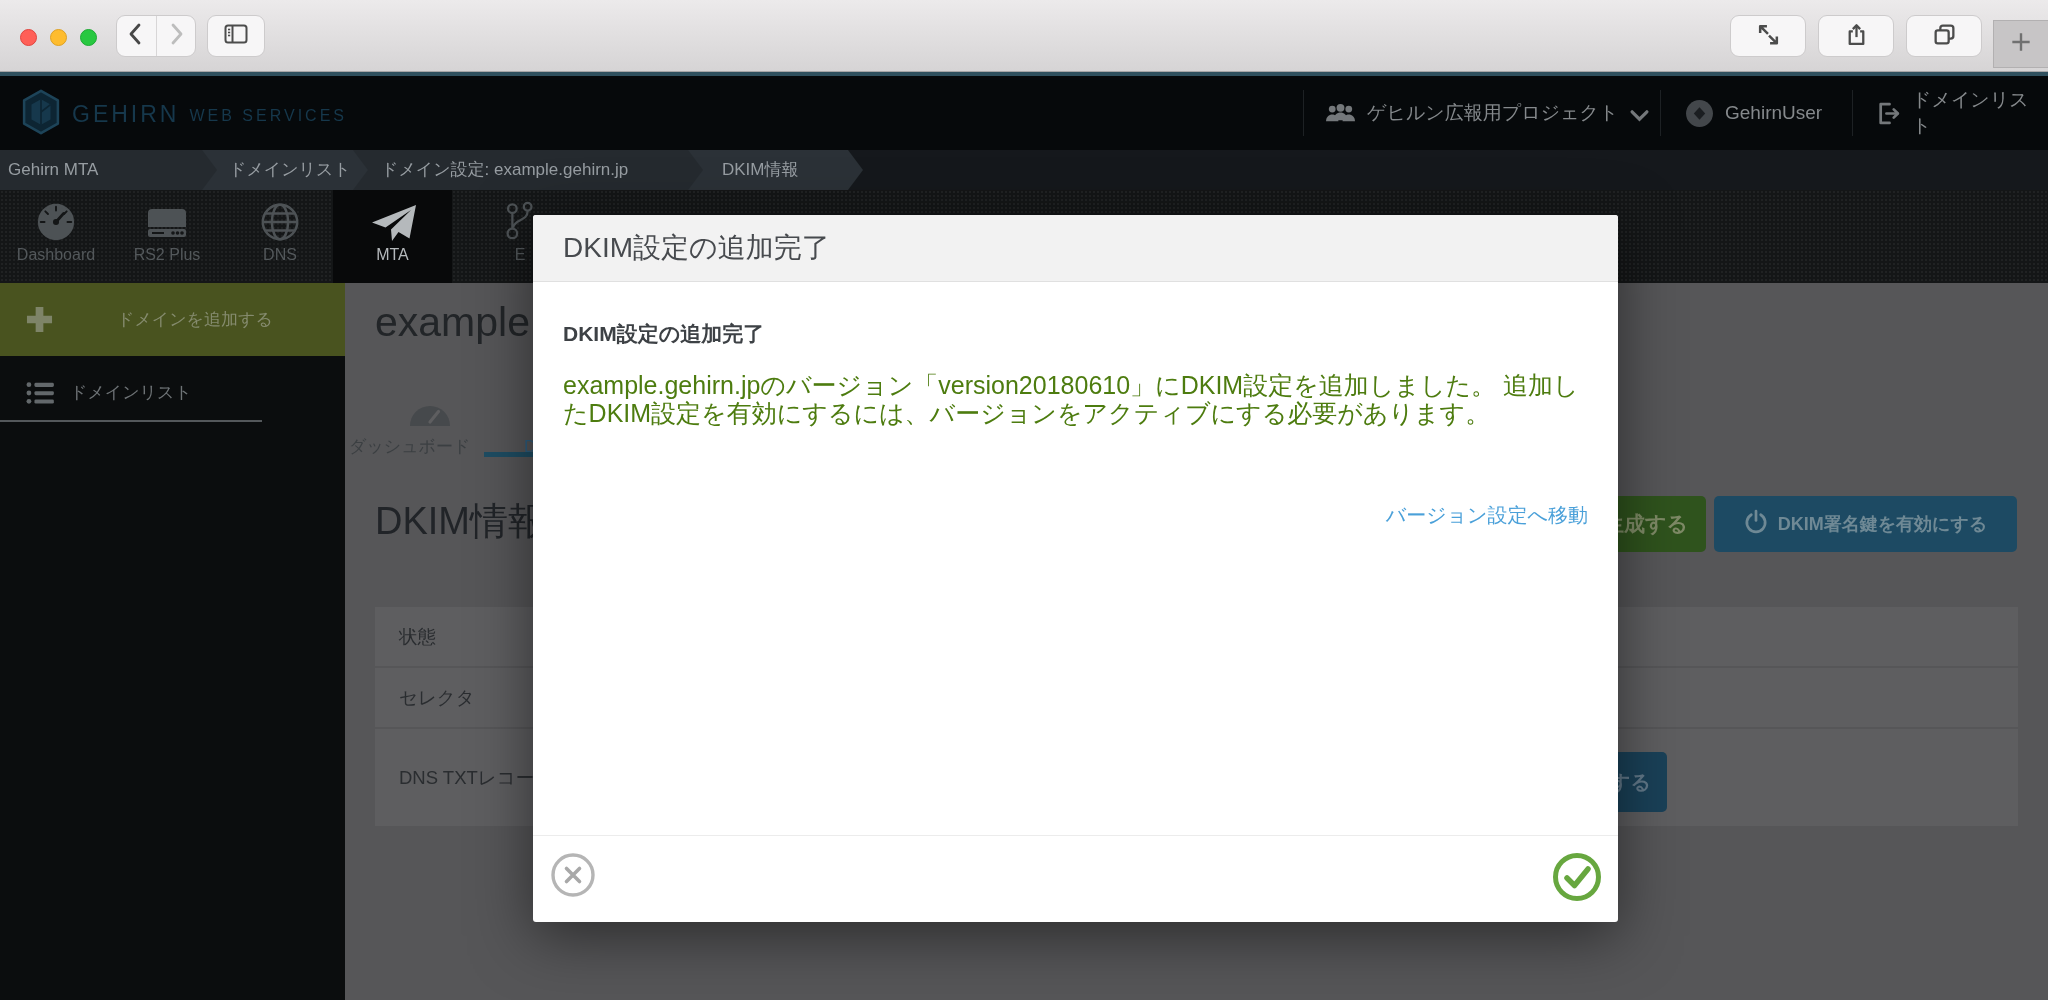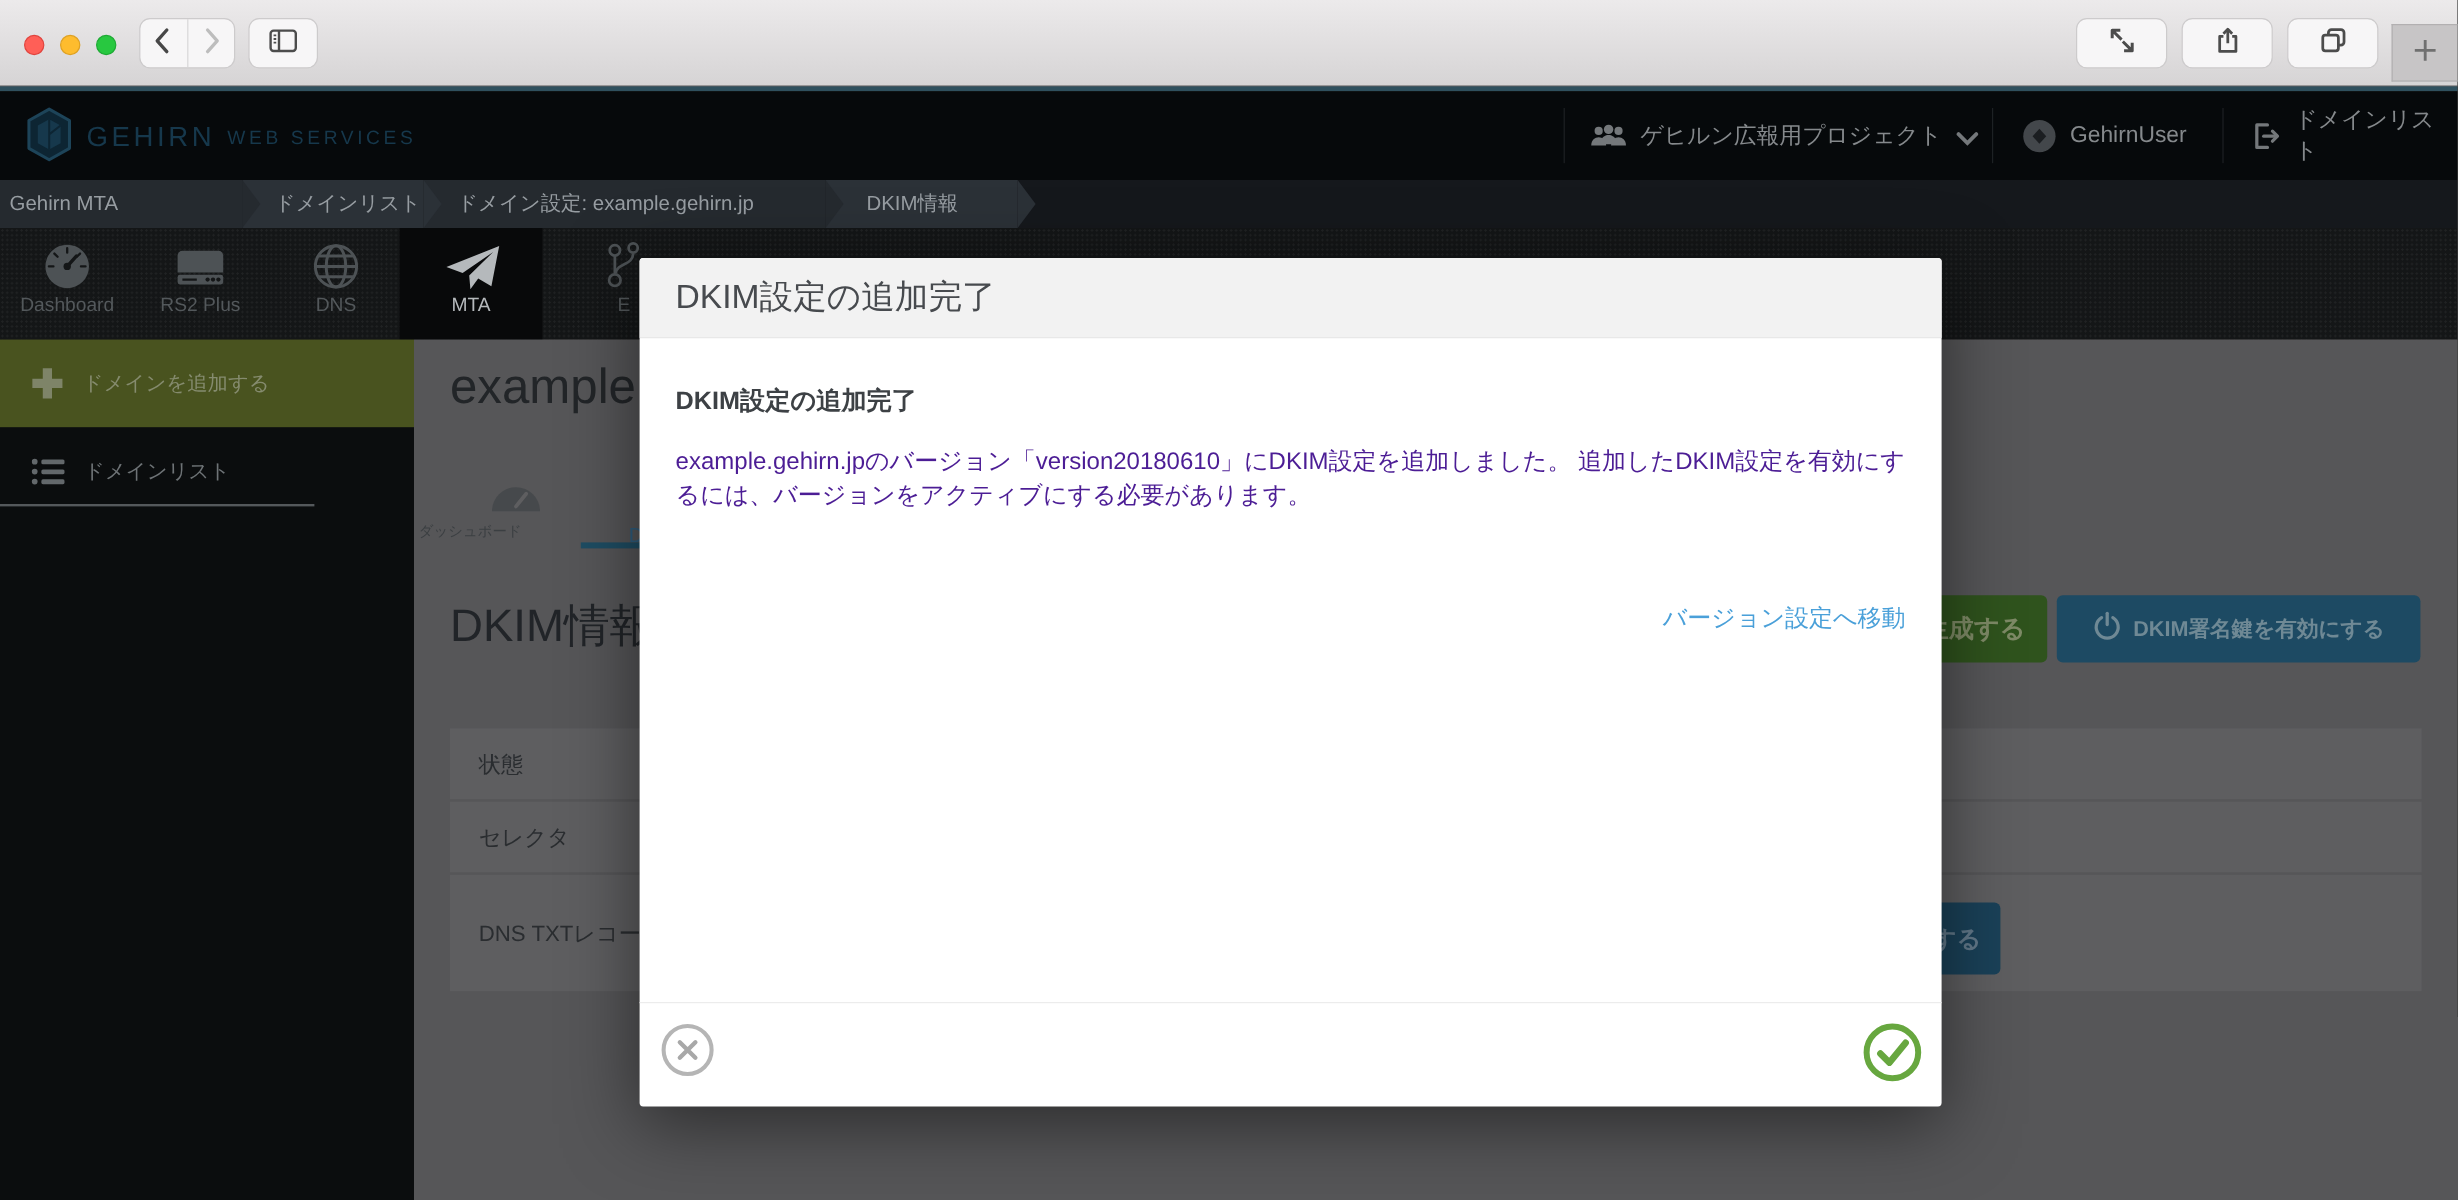--- a/index.html
+++ b/index.html
@@ -48,28 +48,28 @@
        color:#4d5255;}
   .svc .svc-label{font-size:16px;color:#53585b;margin-top:3px;}
   .svc .svc-icon{margin-top:11px;height:42px;display:flex;align-items:flex-end;}
   .svc.active{background:#08090a;color:#b5b9bc;}
   .svc.active .svc-label{color:#b5b9bc;}
 
   
   .sidebar{position:absolute;left:0;top:283px;width:345px;height:717px;background:#0b0d0e;}
   .side-item{position:relative;display:flex;align-items:center;height:73px;color:#6e7376;font-size:17px;}
   .side-item .sicon{margin:0 16px 0 26px;display:flex;}
-  .side-item.hl{background:#49531f;color:#858b6e;}
+  .side-item.hl{background:#49531f;color:#858b6e;gap:48px;}
   .side-divider{position:absolute;left:0;top:137px;width:262px;height:2px;background:#54585b;}
 
   
   .main{position:absolute;left:345px;top:283px;width:1703px;height:717px;background:#565658;overflow:hidden;}
   .page-title{position:absolute;left:30px;top:16px;font-size:41px;color:#222528;white-space:nowrap;}
   .tab-gauge{position:absolute;left:62px;top:110px;color:#46494c;}
-  .tab1-label{position:absolute;left:4px;top:152px;font-size:12px;color:#3b3f42;white-space:nowrap;}
+  .tab1-label{position:absolute;left:4px;top:152px;font-size:17px;color:#3b3f42;white-space:nowrap;}
   .tab2-label{position:absolute;left:179px;top:152px;font-size:17px;color:#2e5f80;white-space:nowrap;}
   .tab2-underline{position:absolute;left:139px;top:169px;width:220px;height:5px;background:#1e4d63;}
   .section-title{position:absolute;left:30px;top:213px;font-size:38px;color:#212428;white-space:nowrap;}
   .btn-generate{position:absolute;left:1221px;top:213px;width:140px;height:56px;background:#2f531d;
     border-radius:5px;color:#7e8a66;font-size:21px;font-weight:bold;display:flex;align-items:center;
     justify-content:flex-end;padding-right:18px;box-sizing:border-box;white-space:nowrap;overflow:hidden;}
   .btn-enable{position:absolute;left:1369px;top:213px;width:303px;height:56px;background:#1d4a63;
     border-radius:5px;color:#6f8995;font-size:18px;font-weight:bold;display:flex;align-items:center;
     justify-content:center;gap:10px;white-space:nowrap;}
   .dkim-table{position:absolute;left:30px;top:324px;width:1643px;}
@@ -81,21 +81,21 @@
     color:#62798a;font-size:20px;font-weight:bold;display:flex;align-items:center;justify-content:flex-end;
     padding-right:16px;box-sizing:border-box;overflow:hidden;}
 
   
   .modal{position:absolute;left:533px;top:215px;width:1085px;height:707px;background:#ffffff;
          border-radius:3px;box-shadow:0 14px 60px rgba(0,0,0,0.5);z-index:10;}
   .modal-header{height:66px;background:#f2f2f2;border-bottom:1px solid #e0e0e0;border-radius:3px 3px 0 0;
     display:flex;align-items:center;padding-left:30px;font-size:28px;color:#474a4e;}
   .modal-body{padding:0 30px;position:relative;}
   .modal-body h3{margin:38px 0 0 0;font-size:21px;color:#3d4145;font-weight:bold;}
-  .modal-body p{margin:23px 0 0 0;font-size:20px;line-height:28px;color:#4c1d95;max-width:1045px;}
+  .modal-body p{margin:23px 0 0 0;font-size:25px;line-height:28px;color:#4d7c0f;max-width:1045px;}
   .modal-link{position:absolute;right:30px;top:287px;font-size:20px;color:#4aa0d9;white-space:nowrap;cursor:pointer;}
   .modal-footer{position:absolute;left:0;bottom:0;width:100%;height:87px;border-top:1px solid #ececec;box-sizing:border-box;}
   .circle-btn{position:absolute;cursor:pointer;display:flex;}
   .btn-dismiss{left:17px;top:16px;}
   .btn-confirm{right:15px;top:15px;}
 </style>
 </head>
 <body>
 
 <div id="app">

